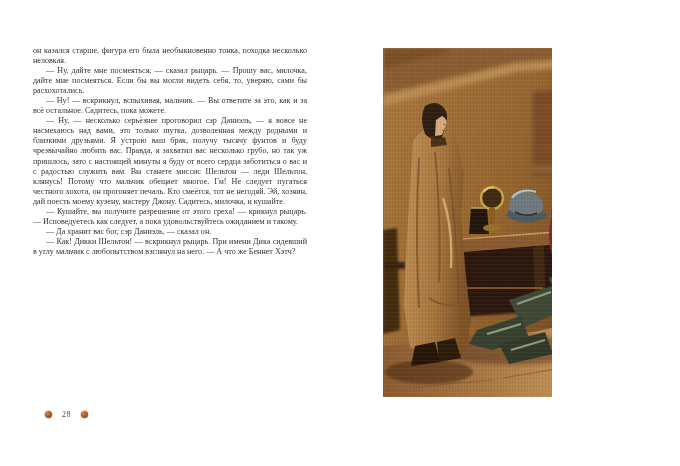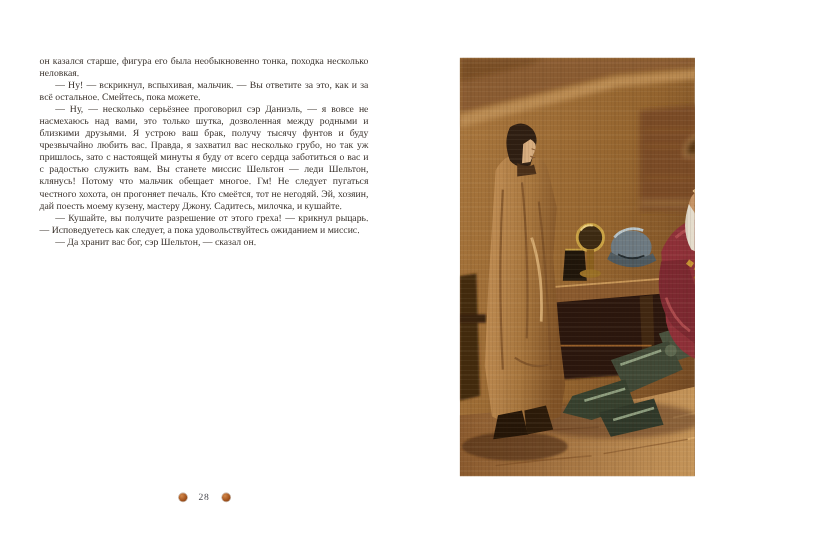--- a/index.html
+++ b/index.html
@@ -1,31 +1,30 @@
 <!DOCTYPE html>
 <html lang="ru"><head>
 <meta charset="utf-8">
 <style>
   html,body{margin:0;padding:0;background:#ffffff;}
   .stage{
     position:relative;width:552px;height:466px;background:#ffffff;overflow:hidden;
     font-family:"Liberation Serif", serif;
-    padding-left:27px;
   }
   
   .text-block{
     position:absolute;left:33px;top:46px;width:274px;
     font-size:8.1px;line-height:10.05px;color:#38302a;
     text-align:justify;hyphens:auto;-webkit-hyphens:auto;
   }
   .text-block p{margin:0;text-indent:13px;}
   .text-block p:first-child{text-indent:0;}
   .page-footer{
-    position:absolute;left:33px;top:407px;width:274px;height:14px;
-    display:flex;align-items:center;justify-content:center;gap:10px;
+    position:absolute;left:45px;top:407px;width:274px;height:14px;
+    display:flex;align-items:center;gap:10px;
   }
   .orn-dot{
     width:7px;height:7px;border-radius:50%;
     background:radial-gradient(circle at 35% 32%, #d28749, #a4551f 55%, #7c3c13 95%);
     box-shadow:0 0 0 0.5px rgba(90,45,10,.4);
   }
   .page-num{font-size:8px;color:#4c4c52;letter-spacing:.5px;}
   
   .illustration{
     position:absolute;left:383px;top:48px;width:255px;height:349px;overflow:hidden;
@@ -40,24 +39,26 @@
   }
 </style>
 </head>
 <body>
 
 <div class="stage">
 
   <div>
     <div class="text-block" lang="ru">
         <p>он казался старше, фигура его была необыкновенно тонка, походка несколько неловкая.</p>
-        <p>— Ну! — вскрикнул, вспыхивая, мальчик. — Вы ответите за это, как и за всё остальное. Смейтесь, пока можете.</p>
+        <p>— Ну, дайте мне посмеяться, — сказал рыцарь. — Прошу вас, милочка, дайте мне посмеяться. Если бы вы могли видеть себя, то, уверяю, сами бы расхохотались.</p>
+        <p>— Ну! — вскрикнул, вспыхивая, мальчик. — Вы ответите за это, как и за всё остальное. Садитесь, пока можете.</p>
         <p>— Ну, — несколько серьёзнее проговорил сэр Даниэль, — я вовсе не насмехаюсь над вами, это только шутка, дозволенная между родными и близкими друзьями. Я устрою ваш брак, получу тысячу фунтов и буду чрезвычайно любить вас. Правда, я захватил вас несколько грубо, но так уж пришлось, зато с настоящей минуты я буду от всего сердца заботиться о вас и с радостью служить вам. Вы станете миссис Шельтон — леди Шельтон, клянусь! Потому что мальчик обещает многое. Гм! Не следует пугаться честного хохота, он прогоняет печаль. Кто смеётся, тот не негодяй. Эй, хозяин, дай поесть моему кузену, мастеру Джону. Садитесь, милочка, и кушайте.</p>
-        <p>— Кушайте, вы получите разрешение от этого греха! — крикнул рыцарь. — Исповедуетесь как следует, а пока удовольствуйтесь ожиданием и миссис.</p>
-        <p>— Да хранит вас бог, сэр Шельтон, — сказал он.</p>
+        <p>— Кушайте, вы получите разрешение от этого греха! — крикнул рыцарь. — Исповедуетесь как следует, а пока удовольствуйтесь ожиданием и такому.</p>
+        <p>— Да хранит вас бог, сэр Даниэль, — сказал он.</p>
+        <p>— Как! Дикки Шельтон! — вскрикнул рыцарь. При имени Дика сидевший в углу мальчик с любопытством взглянул на него. — А что же Беннет Хэтч?</p>
       </div>
     <div class="page-footer">
       <span class="orn-dot"></span>
       <span class="page-num">28</span>
       <span class="orn-dot"></span>
     </div>
   </div>
 
   <div class="illustration">
     <svg viewBox="0 0 255 349" role="img" aria-label="Книжная иллюстрация: мальчик в длинном плаще стоит у стола со шлемом и кубком перед сидящим у пылающего камина сэром Даниэлем — лысым стариком с седыми волосами, в красном одеянии с золотой цепью и стальных поножах">

